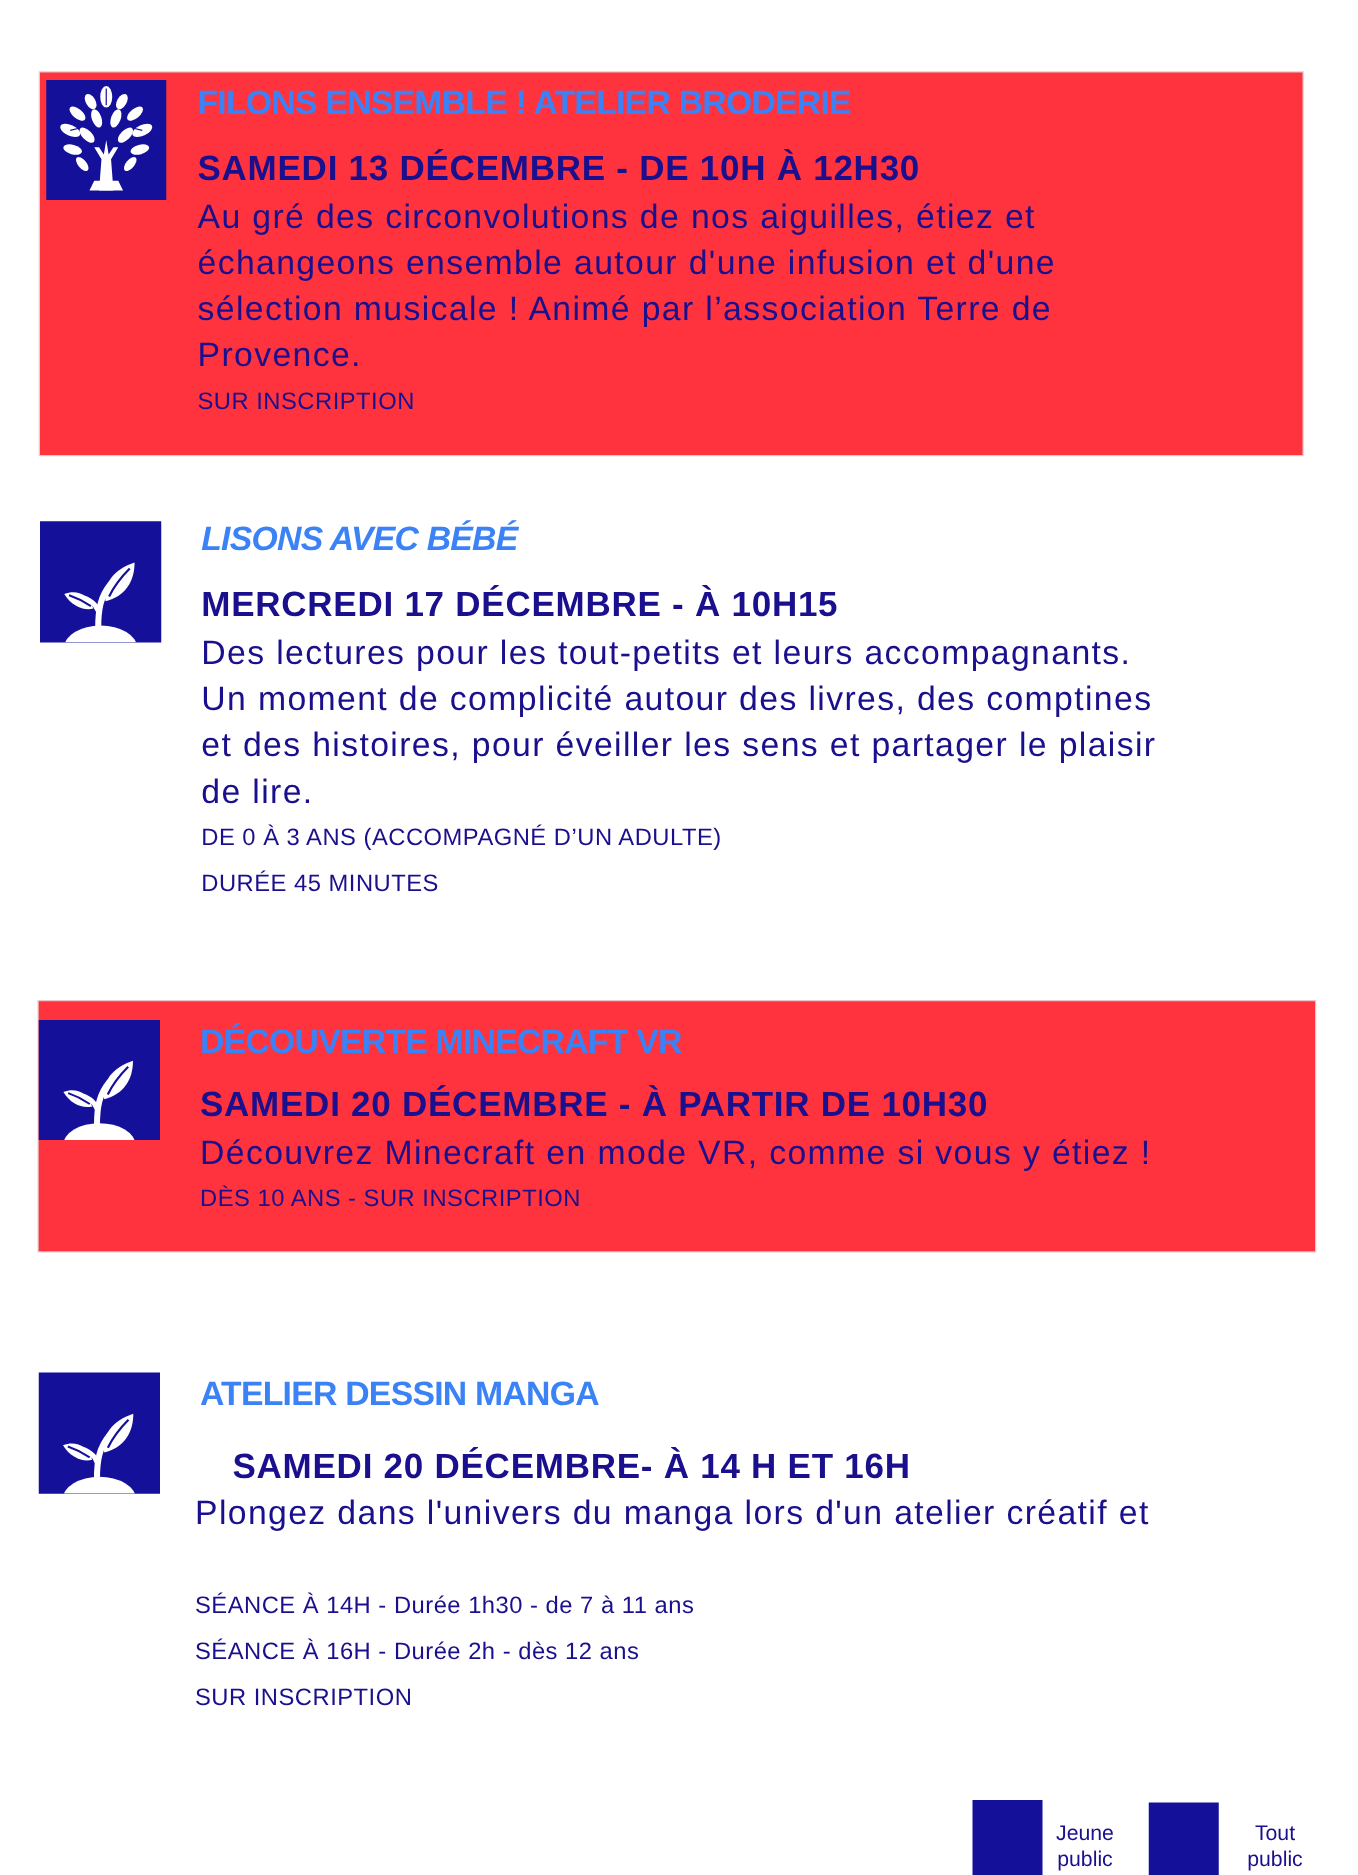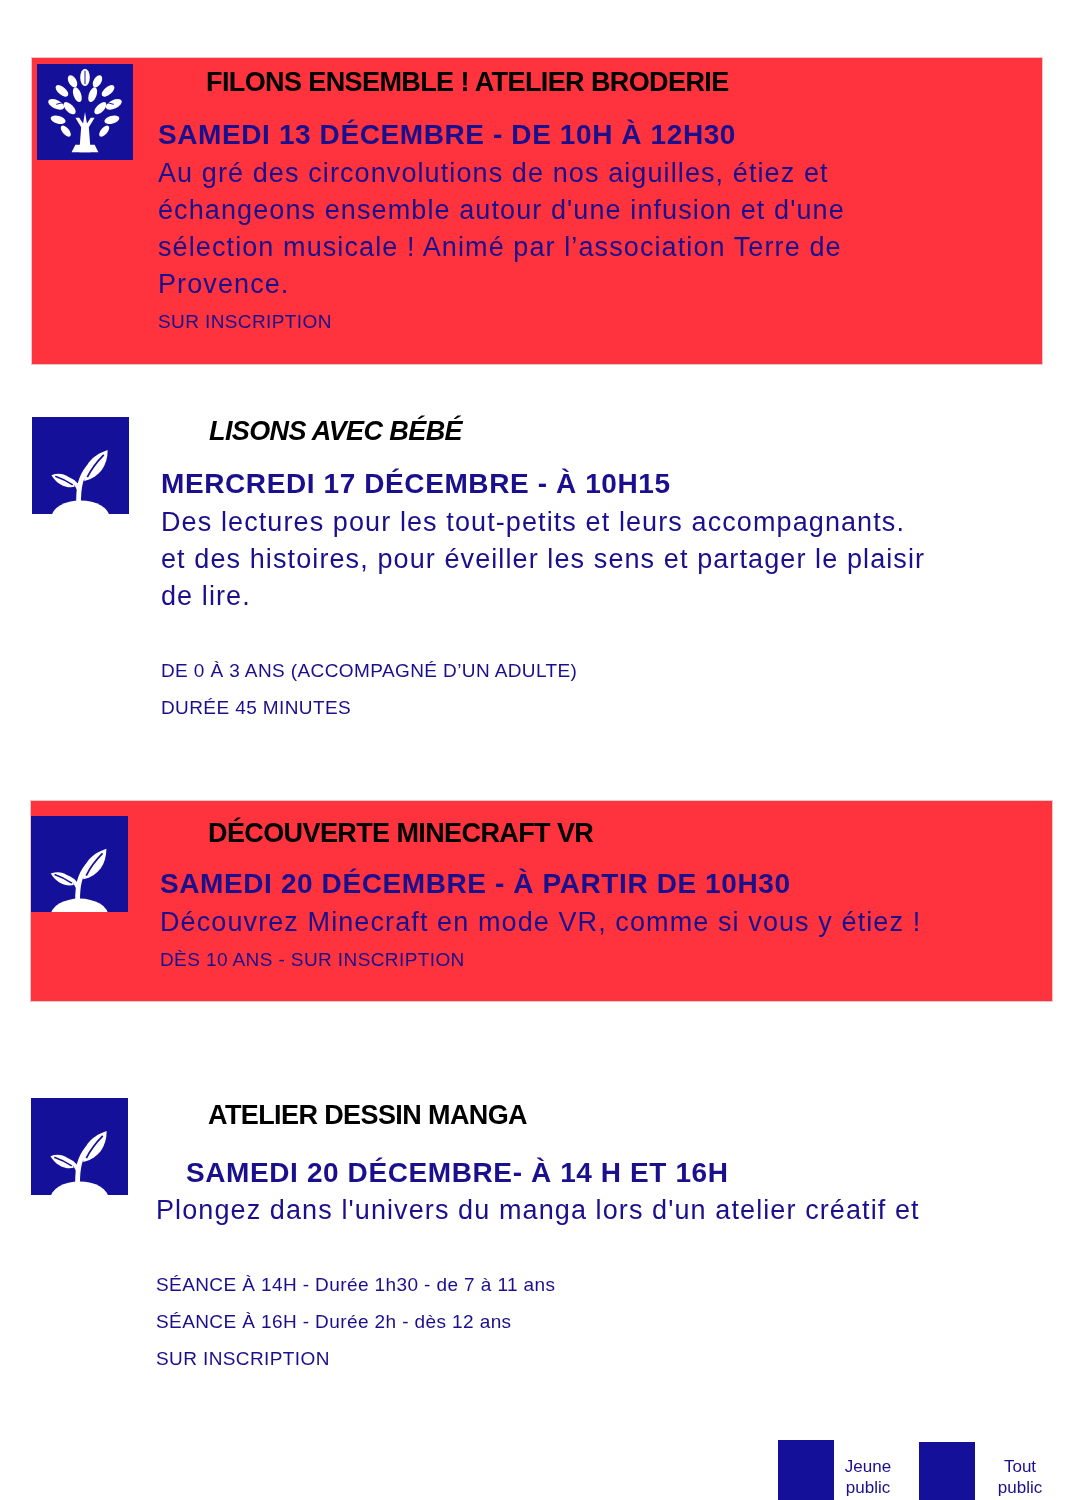--- a/index.html
+++ b/index.html
@@ -28,22 +28,21 @@
       background: #14109a;
       overflow: hidden;
     }
     .icon svg { display: block; width: 100%; height: 100%; }
     .title {
       position: absolute;
       font-weight: bold;
       font-size: 27px;
       letter-spacing: -0.6px;
       white-space: nowrap;
-      color: #000000;
-      margin-left: 48px;
+      color: #3b82f6;
     }
     .date {
       position: absolute;
       font-weight: bold;
       font-size: 28px;
       letter-spacing: 0.6px;
       white-space: nowrap;
       color: #1a0f8c;
     }
     .lines {
@@ -148,20 +147,21 @@
 
 <div class="icon" style="left:32px; top:417px; width:97px; height:97px;">
   <svg>
       <use href="#sprout"></use>
     </svg>
 </div>
 <div class="title" style="left:161px; top:416px;font-style:italic;">LISONS AVEC BÉBÉ</div>
 <div class="date" style="left:161px; top:468px;">MERCREDI 17 DÉCEMBRE - À 10H15</div>
 <div class="lines desc" style="left:161px; top:504px;">
   <span class="l">Des lectures pour les tout-petits et leurs accompagnants.</span>
+  <span class="l">Un moment de complicité autour des livres, des comptines</span>
   <span class="l">et des histoires, pour éveiller les sens et partager le plaisir</span>
   <span class="l">de lire.</span>
 </div>
 <div class="lines strong" style="left:161px; top:652px;">
   <span class="l">DE 0 À 3 ANS (ACCOMPAGNÉ D’UN ADULTE)</span>
   <span class="l">DURÉE 45 MINUTES</span>
 </div>
 
 <section class="event-box red" style="left:31px; top:801px; width:1021px; height:200px;">
 </section>

